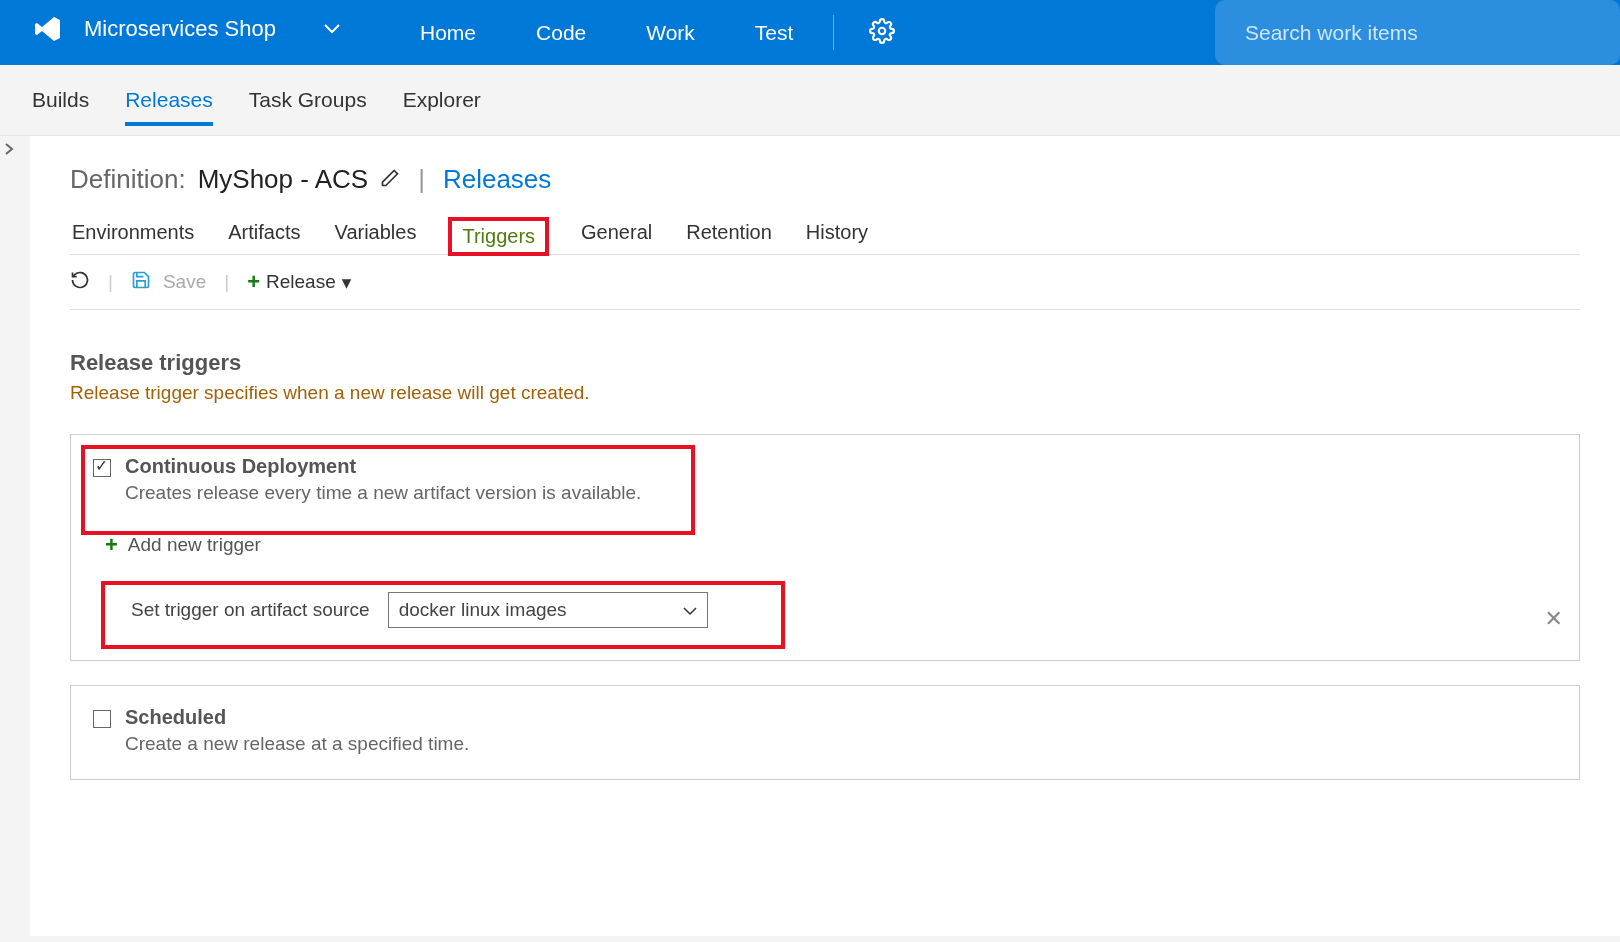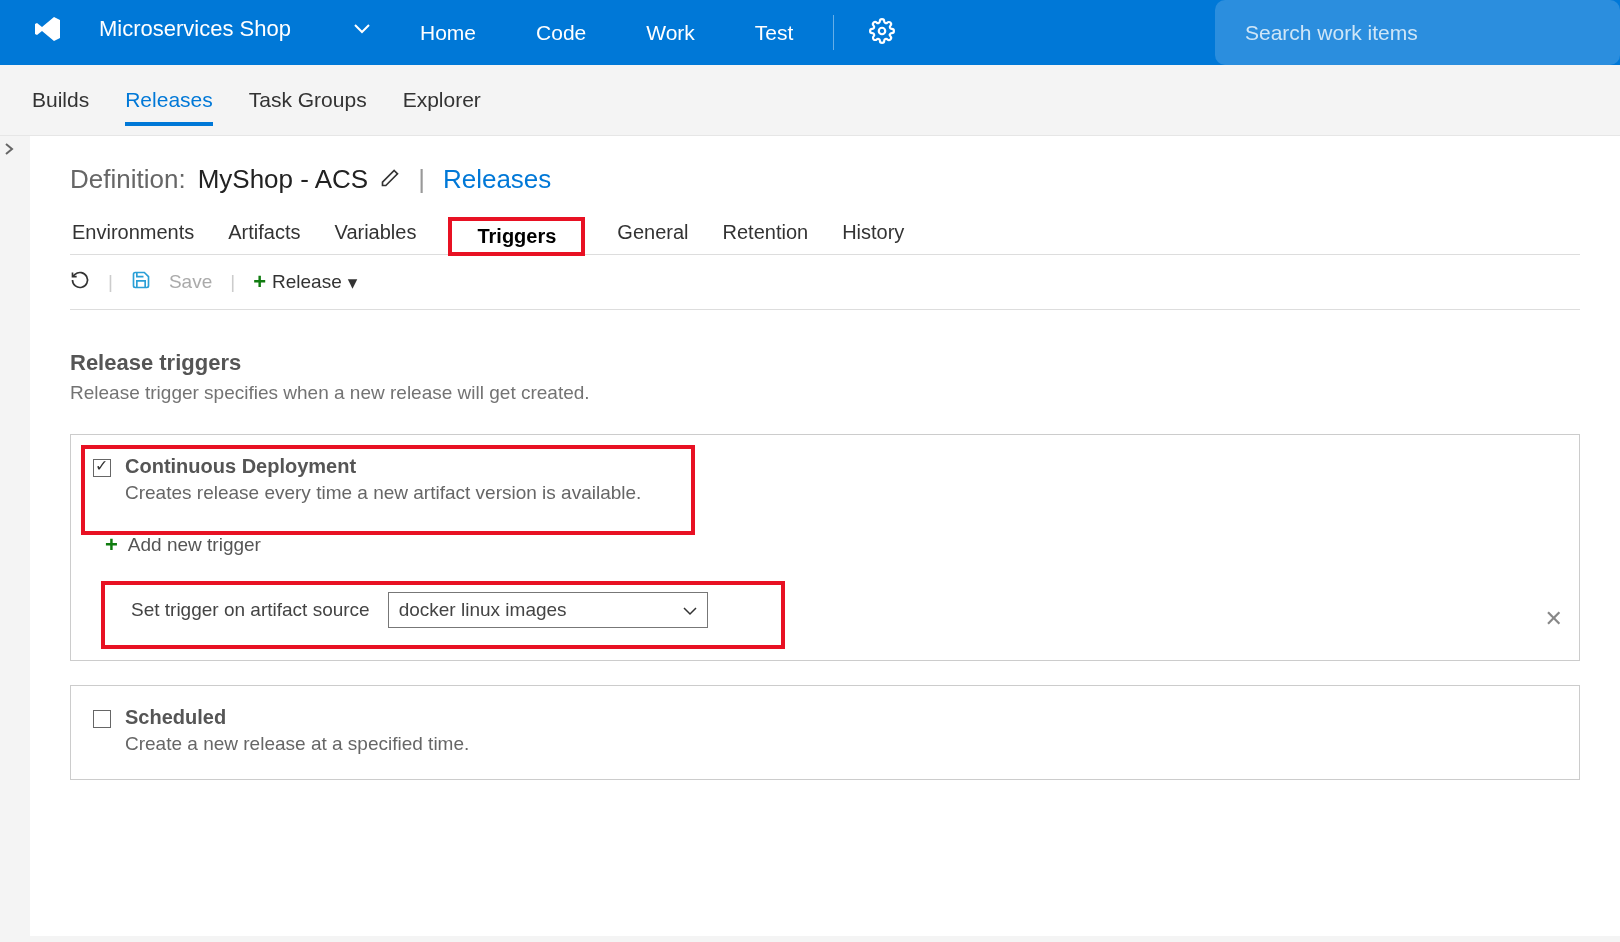--- a/index.html
+++ b/index.html
@@ -12,21 +12,20 @@
     display: flex;
     align-items: stretch;
     color: #fff;
   }
   .topbar-left {
     display: flex;
     align-items: center;
     padding: 0 20px 8px 30px;
     gap: 18px;
     width: 390px;
-    justify-content: space-between;
   }
   .vs-logo {
     width: 36px; height: 36px;
     display:flex; align-items:center; justify-content:center;
   }
   .project-name { font-size: 22px; font-weight: 400; }
   .chevron { margin-left: 30px; }
   .topbar-nav { display: flex; align-items: stretch; }
   .topbar-nav .nav-item {
     display: flex; align-items: center;
@@ -115,42 +114,42 @@
     border-bottom: 1px solid #ddd;
     align-items:center;
   }
   .tabrow .tab {
     font-size: 20px;
     color:#333;
     padding: 4px 2px 10px 2px;
     cursor:pointer;
   }
   .tabrow .tab.highlight {
-    color:#000000; font-weight:700;
+    color:#4d7c0f; font-weight:400;
     border: 4px solid #e81123;
-    padding: 4px 25px;
+    padding: 4px 10px;
     margin-bottom: -2px;
   }
 
   .toolbar {
     display:flex; align-items:center;
     gap: 18px;
     padding: 14px 0;
     border-bottom: 1px solid #ddd;
     color:#555;
     font-size: 19px;
   }
   .toolbar .sep { color:#ccc; }
-  .save-disabled { color:#aaa; display:flex; align-items:center; gap:18px;}
+  .save-disabled { color:#aaa; display:flex; align-items:center; gap:12px;}
   .release-btn { display:flex; align-items:center; gap:6px; cursor:pointer; color:#333;}
   .plus { color:#107c10; font-weight:bold; font-size:22px;}
 
   .section { margin-top: 40px; }
   .section h2 { font-size: 22px; color:#555; font-weight:600; margin-bottom:6px;}
-  .section p.desc { font-size: 19px; color:#737373; }
+  .section p.desc { font-size: 19px; color:#a16207; }
 
   .panel {
     border: 1px solid #ccc;
     margin-top: 30px;
     padding: 20px 22px 32px 22px;
     position: relative;
   }
   .panel-head {
     display:flex; align-items:flex-start; gap:14px;
   }

